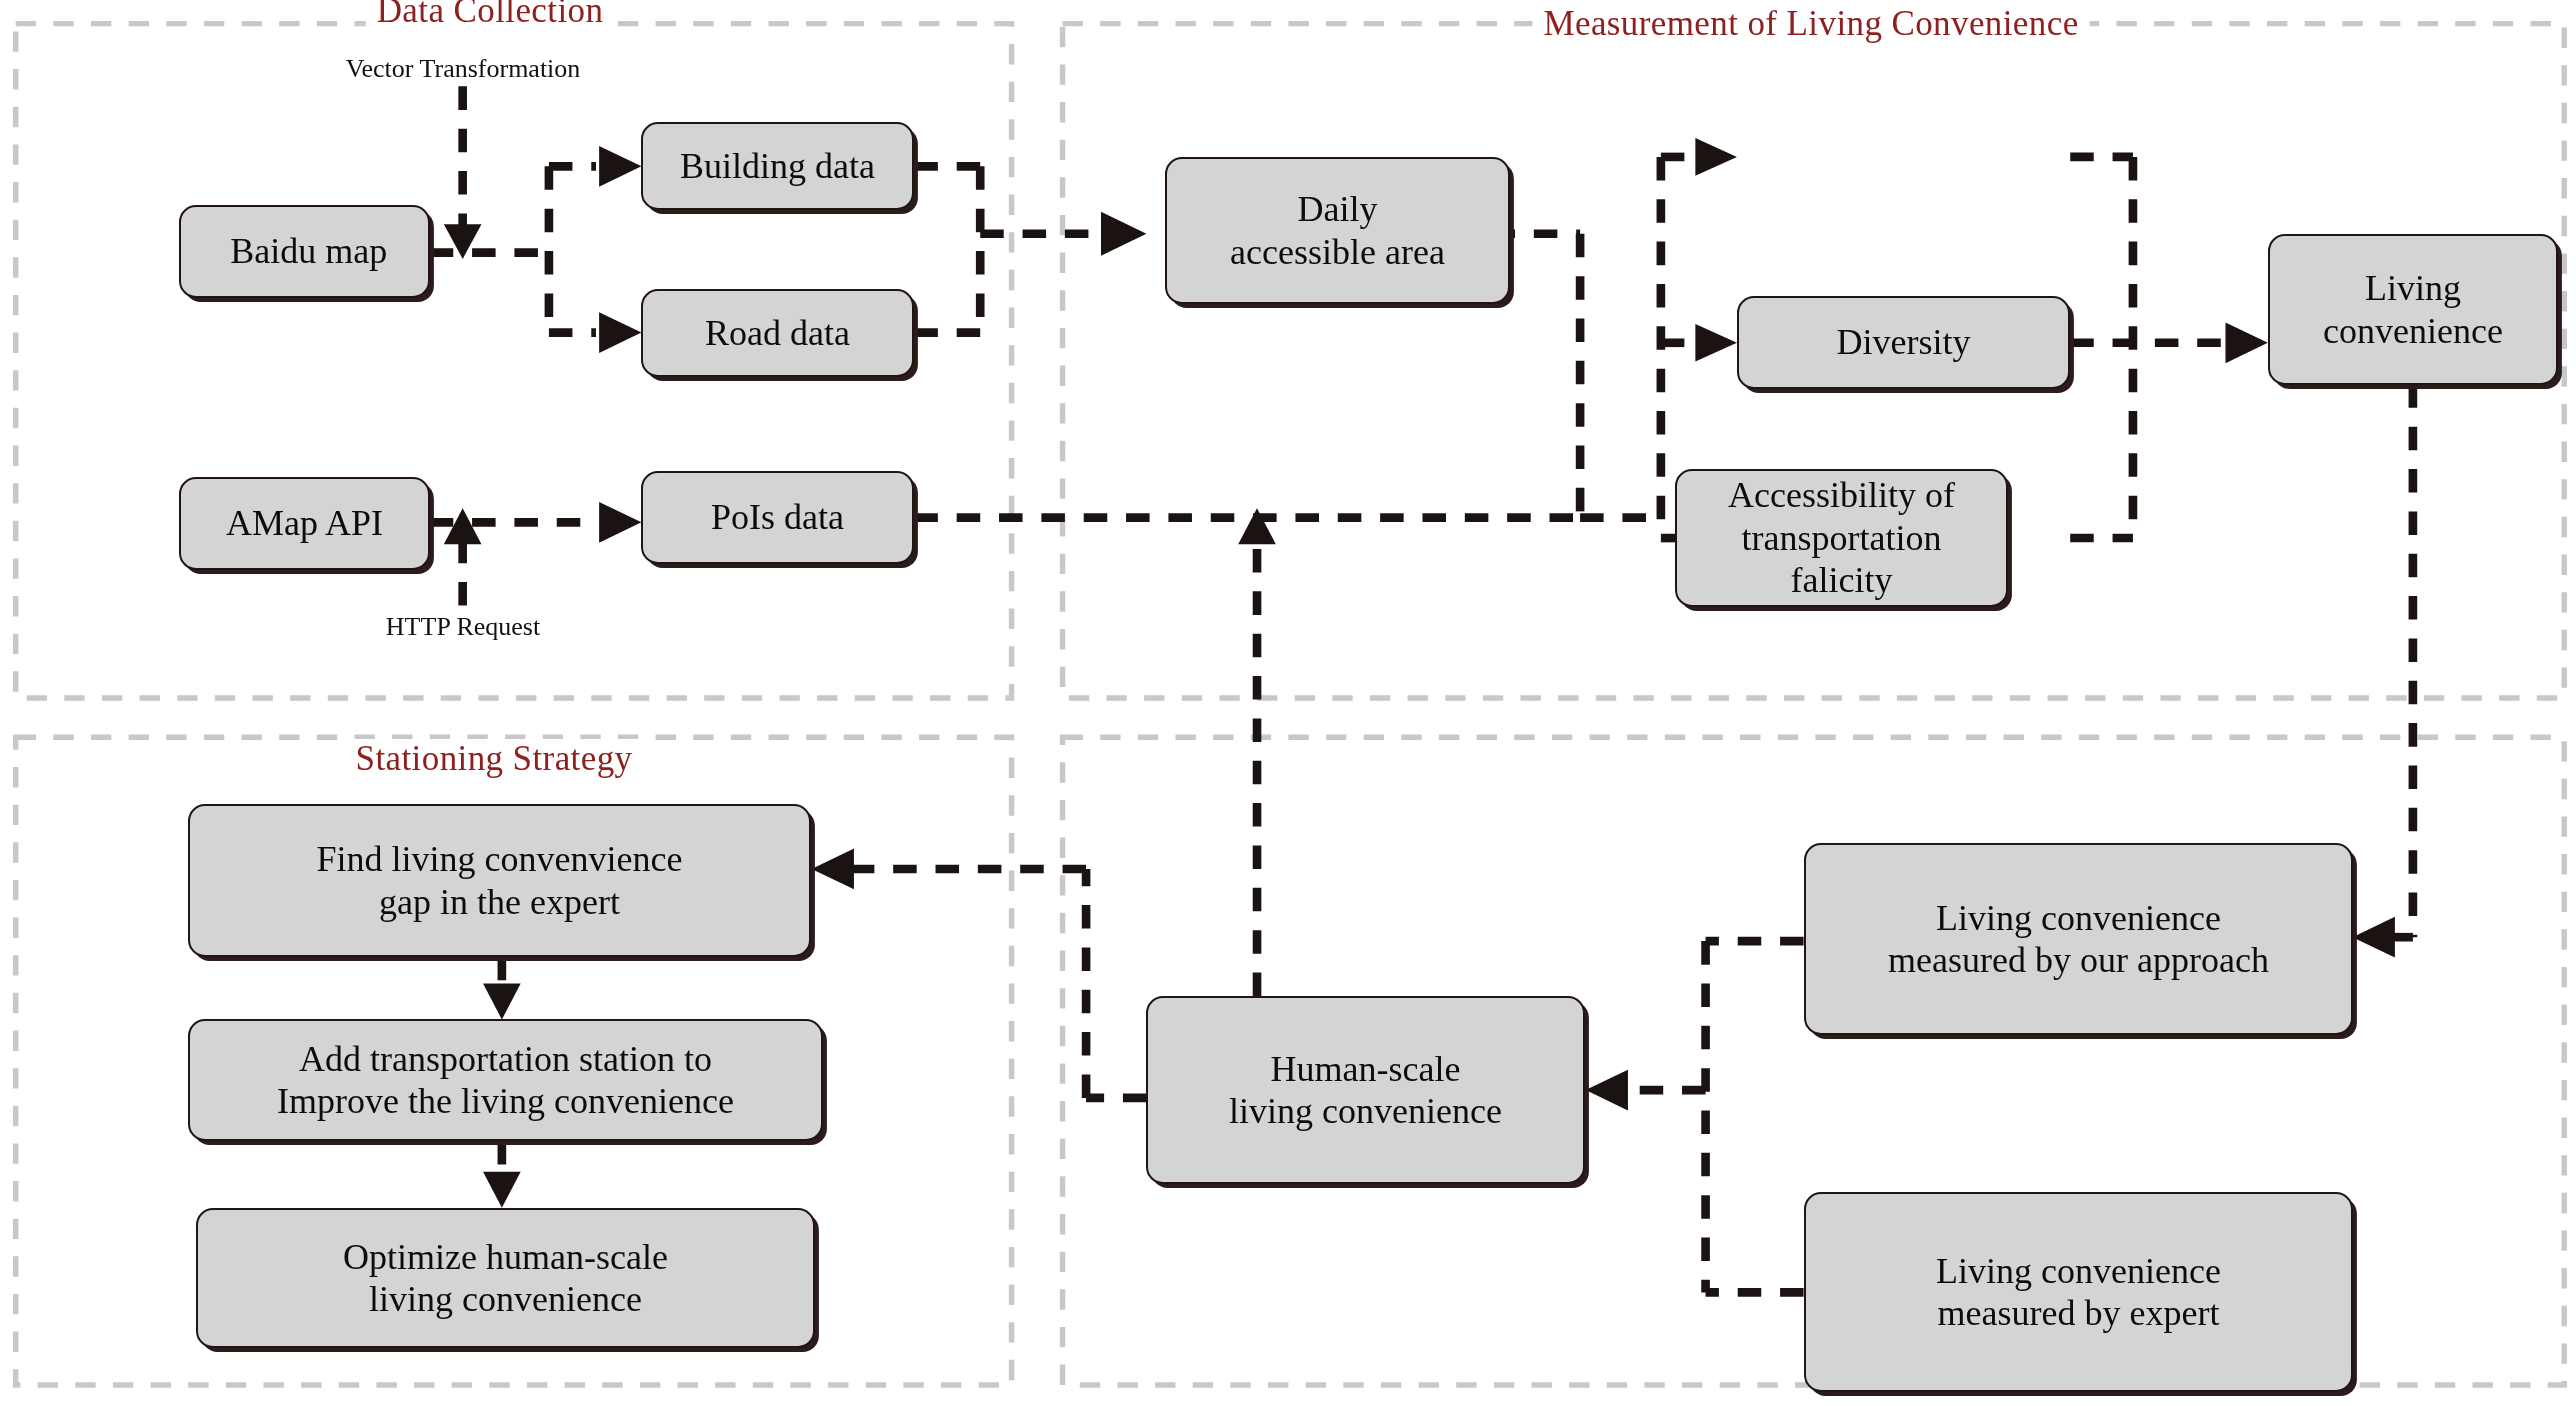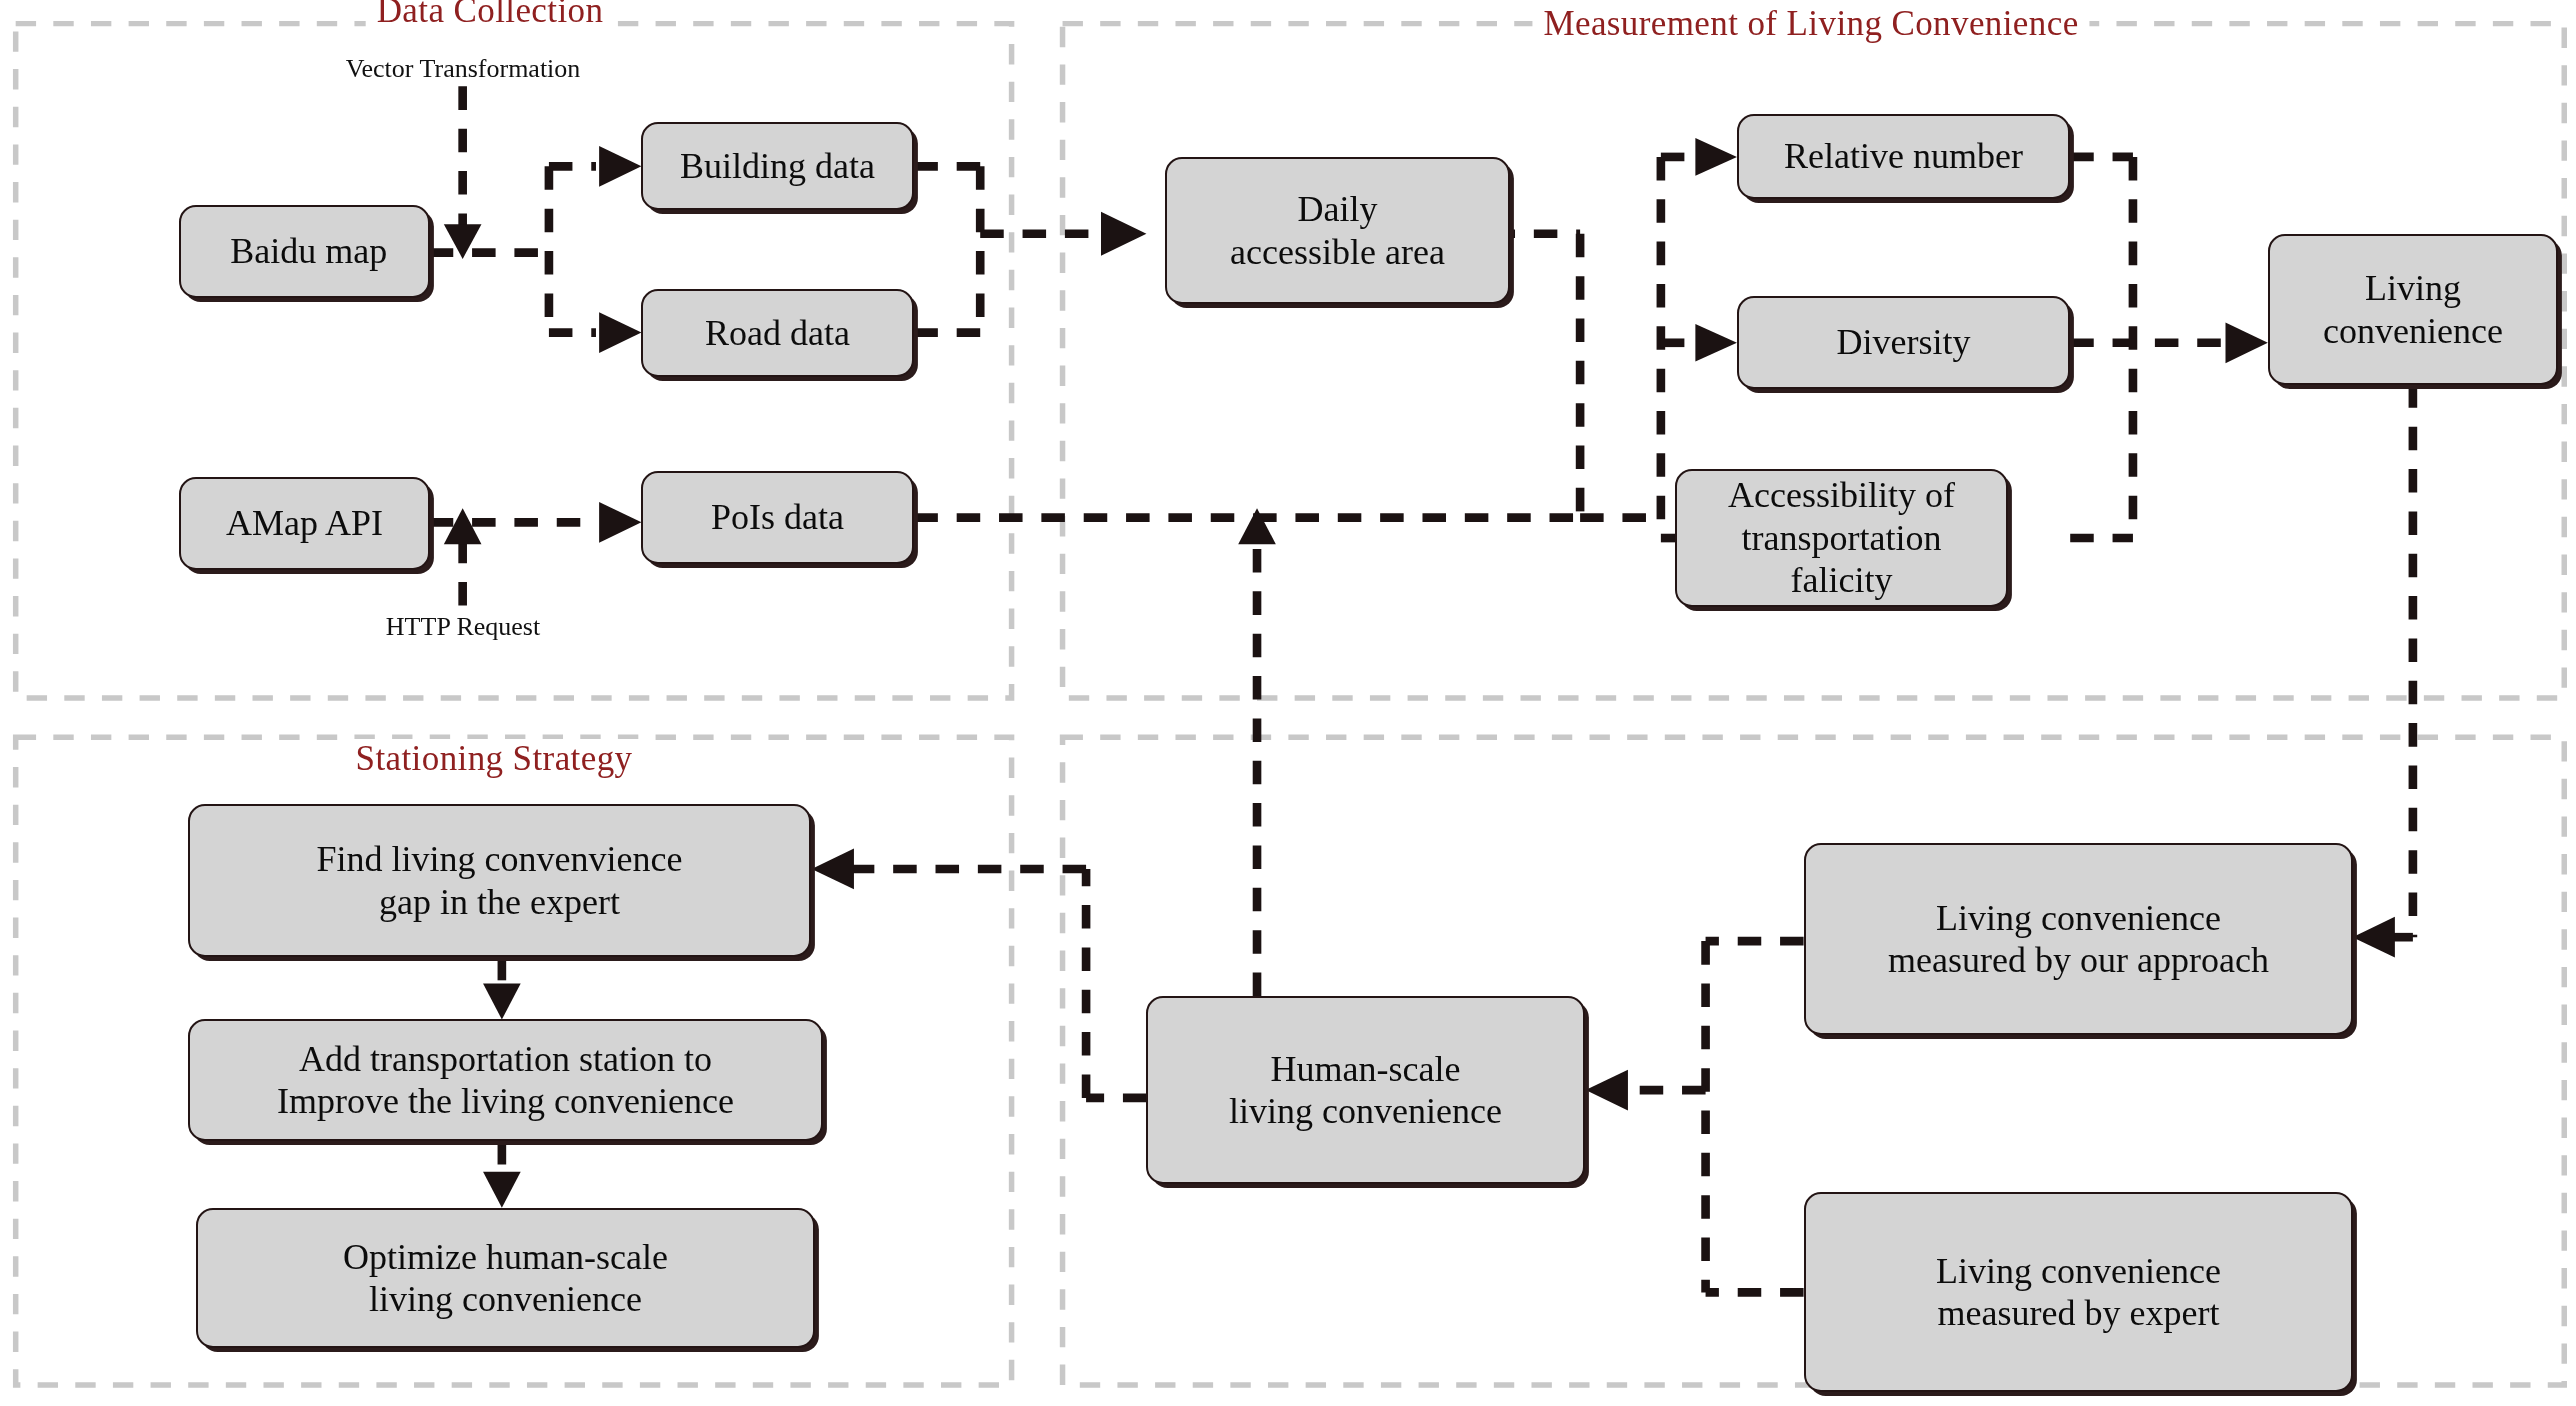--- a/index.html
+++ b/index.html
@@ -179,23 +179,20 @@
     <span>PoIs data</span>
   </div>
 
   <div class="nodebox" style="left:1146px; top:157px;  width:345px; height:147px;margin-left:19px;">
     <div>
       <span>Daily</span>
       <span>accessible area</span>
     </div>
   </div>
 
-  <div class="nodebox" style="left:1737px; top:114px;  width:333px; height:85px;">
-    <span>Relative number</span>
-  </div>
 
   <div class="nodebox" style="left:1737px; top:296px;  width:333px; height:93px;">
     <span>Diversity</span>
   </div>
 
   <div class="nodebox" style="left:1667px; top:469px;  width:333px; height:138px;margin-left:8px;">
     <div>
       <span>Accessibility of</span>
       <span>transportation</span>
       <span>falicity</span>

